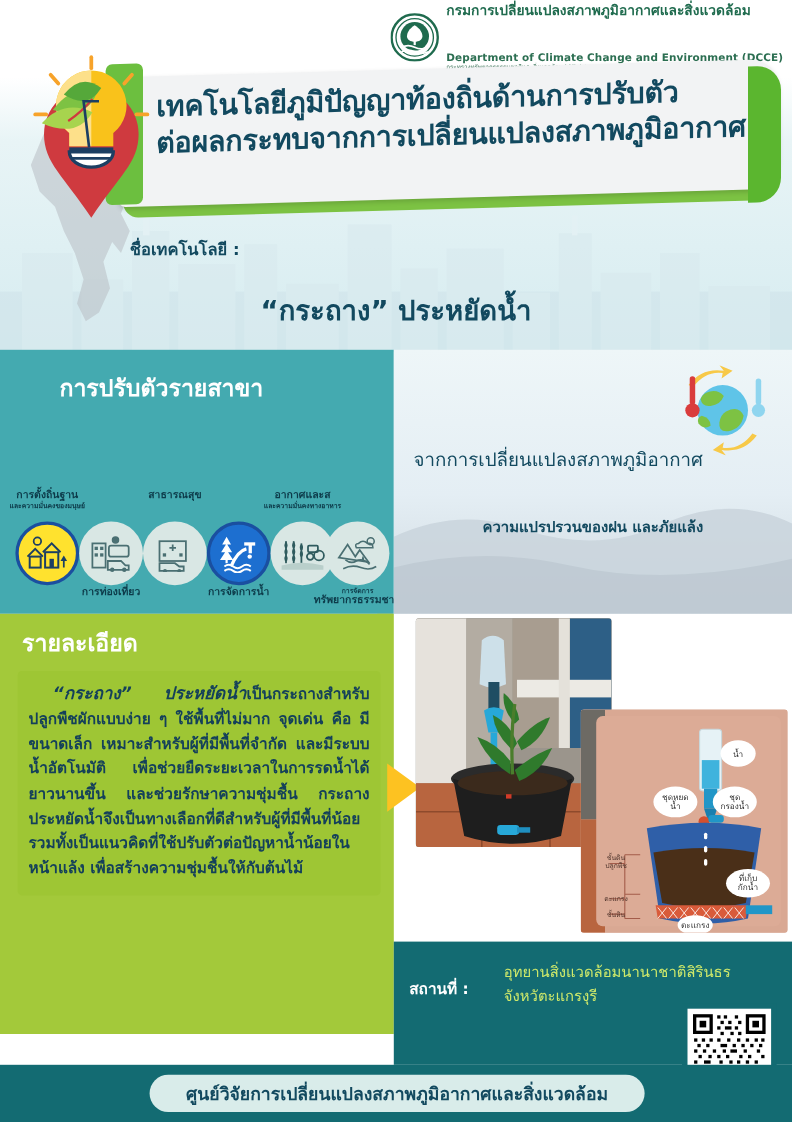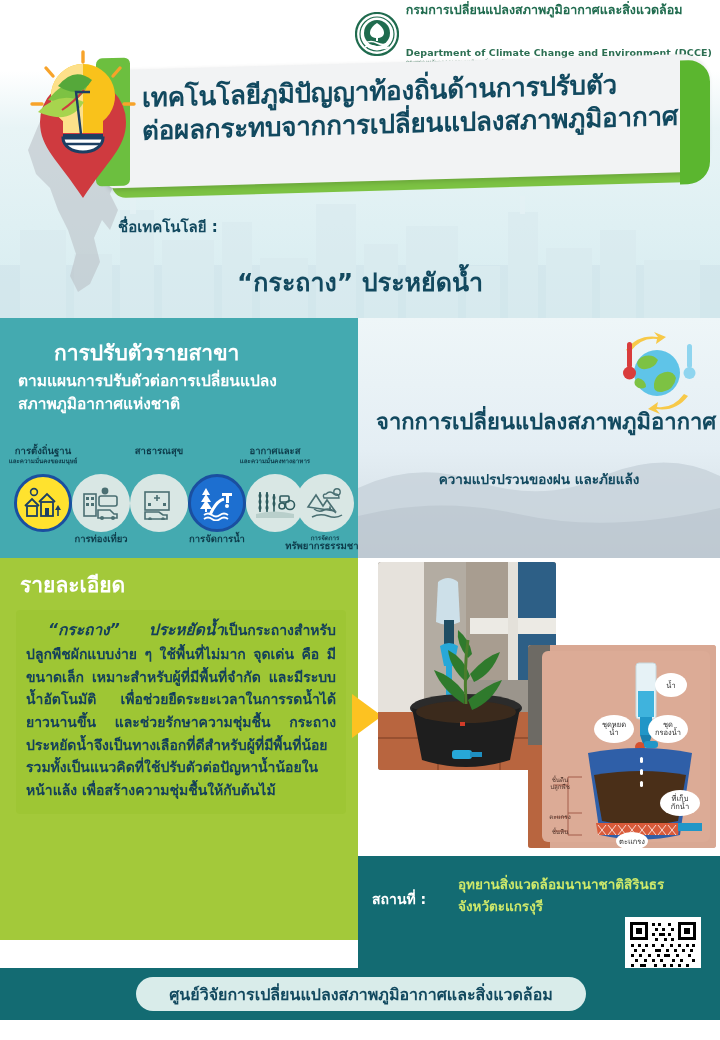--- a/index.html
+++ b/index.html
@@ -99,21 +99,21 @@
   .sector.top .cap { top: 0px; }
   .sector.bot .cap { top: 88px; }
 
   .panel-right {
     position: absolute; left: 358px; top: 318px; width: 362px; height: 240px;
     background: linear-gradient(180deg, #eef6f8 0%, #e4eef4 55%, #cfd9e0 100%);
     overflow: hidden;
   }
   .panel-right .hills { position: absolute; left: 0; bottom: 0; width: 362px; height: 120px; opacity: .85; }
   .panel-right .rh1 { position: absolute; left: 18px; top: 14px; font-size: 20px; font-weight: bold; color: #12495f; line-height: 1.3; }
-  .panel-right .rh2 { position: absolute; left: 18px; top: 86px; font-size: 22px; font-weight: bold; color: #12495f; }
+  .panel-right .rh2 { position: absolute; left: 18px; top: 86px; font-size: 17px; font-weight: normal; color: #12495f; }
   .panel-right .rsub { position: absolute; left: 0; top: 150px; width: 362px; text-align: center; font-size: 13.5px; font-weight: bold; color: #12495f; }
   .globe-ico { position: absolute; right: 14px; top: 14px; width: 98px; height: 82px; }
 
   
   .details {
     position: absolute; left: 0; top: 558px; width: 358px; height: 382px;
     background: #a3c93a;
   }
   .details .dh { position: absolute; left: 20px; top: 10px; font-size: 21px; font-weight: bold; color: #ffffff; }
   .details .dbody {
@@ -140,21 +140,21 @@
     position: absolute; left: 528px; top: 645px; width: 188px; height: 203px;
     border-radius: 3px; overflow: hidden; background: #d9aa96;
   }
 
   
   .locbar {
     position: absolute; left: 358px; top: 856px; width: 362px; height: 112px;
     background: #136b72;
   }
   .locbar .lk { position: absolute; left: 14px; top: 32px; font-size: 14px; font-weight: bold; color: #ffffff; }
-  .locbar .lv { position: absolute; left: 100px; top: 18px; width: 240px; font-size: 13.5px; font-weight: bold; color: #cfe96a; line-height: 1.6; }
+  .locbar .lv { position: absolute; left: 100px; top: 18px; width: 240px; font-size: 13.5px; font-weight: normal; color: #cfe96a; line-height: 1.6; }
 
   .qr-wrap {
     position: absolute; left: 620px; top: 912px; width: 86px; height: 106px;
     background: #136b72; display: flex; flex-direction: column; align-items: center; padding-top: 5px;
   }
   .qr { width: 76px; height: 76px; background: #ffffff; padding: 3px; }
   .qr-cap { font-size: 9.5px; font-weight: bold; color: #ffffff; margin-top: 3px; }
 
   
   .footer {
@@ -252,24 +252,20 @@
       <line x1="47" y1="96" x2="83" y2="96" stroke="#1c3f63" stroke-width="2.4"></line>
       <path d="M63 86 L58 44 L72 44" fill="none" stroke="#1c3f63" stroke-width="2.4"></path>
     </svg>
 
     <div class="tech-label">ชื่อเทคโนโลยี :</div>
     <div class="tech-name">“กระถาง” ประหยัดน้ำ</div>
   </div>
 
   <div class="panel-left">
     <div class="ph1">การปรับตัวรายสาขา</div>
-    <div class="ph2">
-      <div>ตามแผนการปรับตัวต่อการเปลี่ยนแปลง</div>
-      <div>สภาพภูมิอากาศแห่งชาติ</div>
-    </div>
 
     <div class="icon-strip">
 
       <div class="sector top hl1" style="left:6px;">
         <div class="cap">
           <div class="t1">การตั้งถิ่นฐาน</div>
           <div class="t2">และความมั่นคงของมนุษย์</div>
         </div>
         <div class="circ">
           <svg width="40" height="34" viewBox="0 0 40 34">

